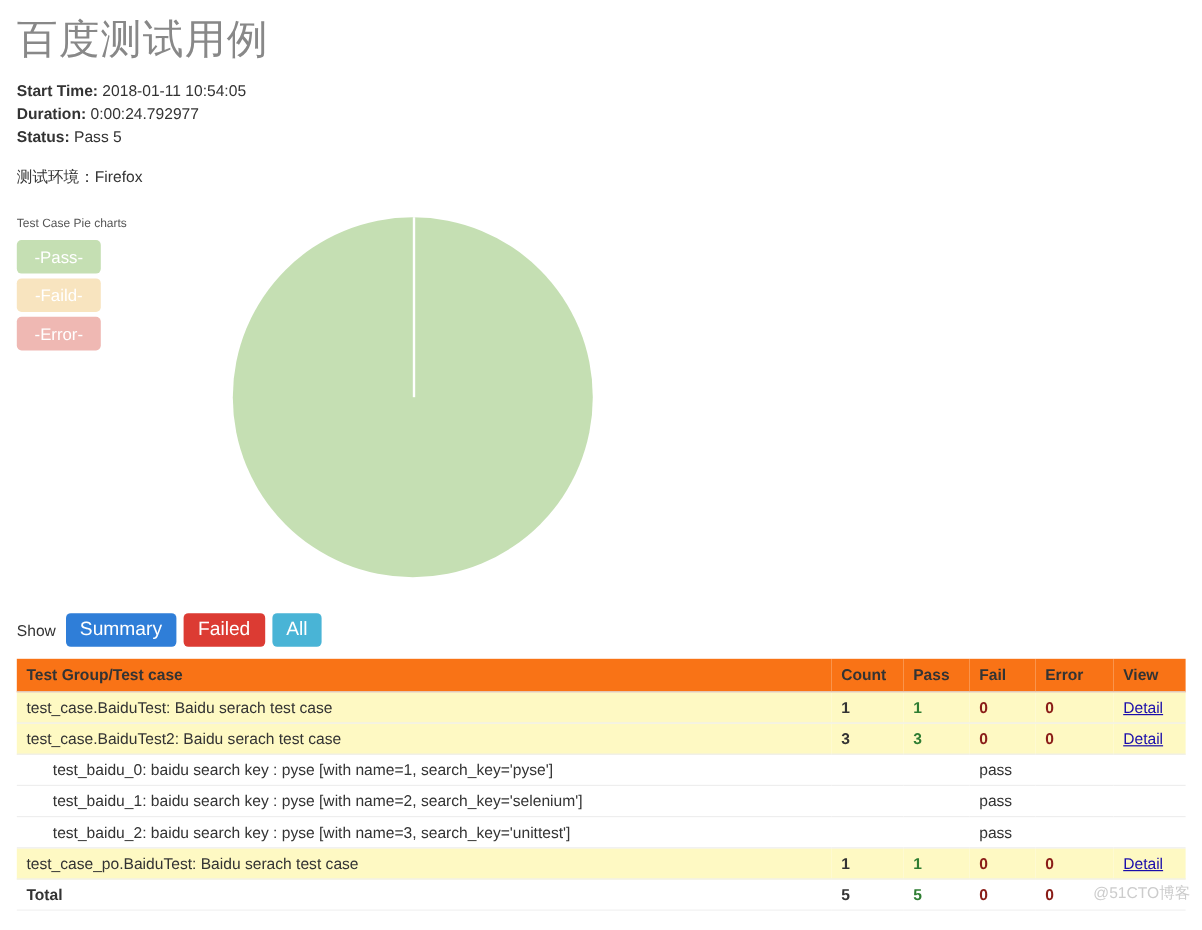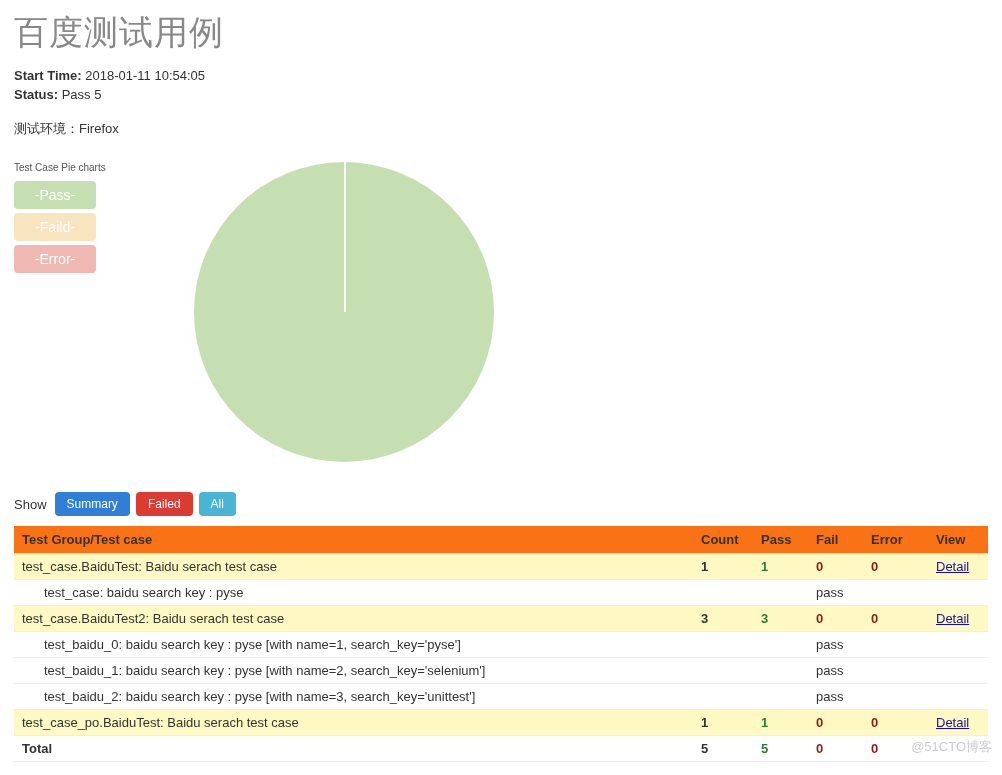--- a/index.html
+++ b/index.html
@@ -4,30 +4,30 @@
   <style>
     * { margin: 0; padding: 0; box-sizing: border-box; }
     body { font-family: "Segoe UI", Arial, sans-serif; font-size: 13px; color: #333; background: #fff; padding: 0 14px; width: 1002px; position: relative; }
     h1 { font-size: 34px; font-weight: 400; color: #888; margin: 10px 0 12px 0; letter-spacing: 1px; }
     .meta p { margin: 4px 0; color: #333; font-size: 13px; }
     .meta strong { font-weight: bold; }
     .env { margin: 18px 0 24px 0; font-size: 13px; color: #333; }
     .chart-section { position: relative; min-height: 320px; margin-bottom: 10px; }
     .chart-title { font-size: 10px; color: #555; margin-bottom: 8px; }
     .legend { display: inline-block; vertical-align: top; }
-    .legend span { display: block; padding: 6px 14px; margin-bottom: 4px; border-radius: 4px; color: #fff; font-size: 14px; text-align: center; width: 82px; }
+    .legend span { display: block; padding: 6px 14px; margin-bottom: 4px; border-radius: 4px; color: #fff; font-size: 14px; text-align: center; width: 70px; }
     .legend .pass { background: #c5dfb3; }
     .legend .faild { background: #f8e4bf; color: #fff; }
     .legend .error { background: #efb8b3; }
     .pie-wrap { display: inline-block; position: absolute; left: 180px; top: 0; }
     .pie { width: 300px; height: 300px; border-radius: 50%; background: #c5dfb3; }
     .pie-line { position: absolute; left: 150px; top: 0; width: 2px; height: 150px; background: #fff; }
     .show-row { margin: 8px 0 10px 0; display: flex; align-items: center; gap: 6px; }
     .show-row span.lbl { color: #333; font-size: 13px; margin-right: 2px;}
-    .btn { border: none; padding: 5px 12px; border-radius: 4px; color: #fff; cursor: pointer; font-size: 12px; }
+    .btn { border: none; padding: 5px 12px; border-radius: 4px; color: #fff; cursor: pointer; font-size: 16px; }
     .btn.summary { background: #2f7ed8; }
     .btn.failed { background: #dc3b33; }
     .btn.all { background: #49b4d6; }
     table { width: 100%; border-collapse: collapse; font-size: 13px; }
     th { text-align: left; background: #f97316; padding: 6px 8px; font-weight: bold; border-bottom: 1px solid #ddd; }
     td { padding: 5px 8px; border-bottom: 1px solid #eee; }
     tr.group-row td { background: #fef9c3; }
     tr.case-row td:first-child { padding-left: 30px; }
     tr.total-row td { font-weight: bold; }
     td.count,td.pass,td.fail,td.error{ font-weight:bold; }
@@ -43,20 +43,21 @@
     .col-error{width:65px;}
     .col-view{width:60px;}
   </style>
 </head>
 <body>
 
 <h1>百度测试用例</h1>
 
 <div class="meta">
   <p><strong>Start Time:</strong> <span>2018-01-11 10:54:05</span></p>
+  <p><strong>Duration:</strong> <span>0:00:24.792977</span></p>
   <p><strong>Status:</strong> <span>Pass 5</span></p>
 </div>
 
 <p class="env"><span>测试环境：</span><span>Firefox</span></p>
 
 <div class="chart-section">
   <div class="chart-title">Test Case Pie charts</div>
   <div class="legend">
     <span class="pass">-Pass-</span>
     <span class="faild">-Faild-</span>
@@ -87,28 +88,20 @@
     </tr>
   </thead>
   <tbody id="tbody">
       <tr class="group-row">
         <td>test_case.BaiduTest: Baidu serach test case</td>
         <td class="count">1</td>
         <td class="pass">1</td>
         <td class="fail">0</td>
         <td class="error">0</td>
         <td><a class="detail">Detail</a></td>
-      </tr>
-      <tr class="case-row">
-        <td>test_case: baidu search key : pyse</td>
-        <td></td>
-        <td></td>
-        <td class="status-pass">pass</td>
-        <td></td>
-        <td></td>
       </tr>
       <tr class="group-row">
         <td>test_case.BaiduTest2: Baidu serach test case</td>
         <td class="count">3</td>
         <td class="pass">3</td>
         <td class="fail">0</td>
         <td class="error">0</td>
         <td><a class="detail">Detail</a></td>
       </tr>
       <tr class="case-row">

